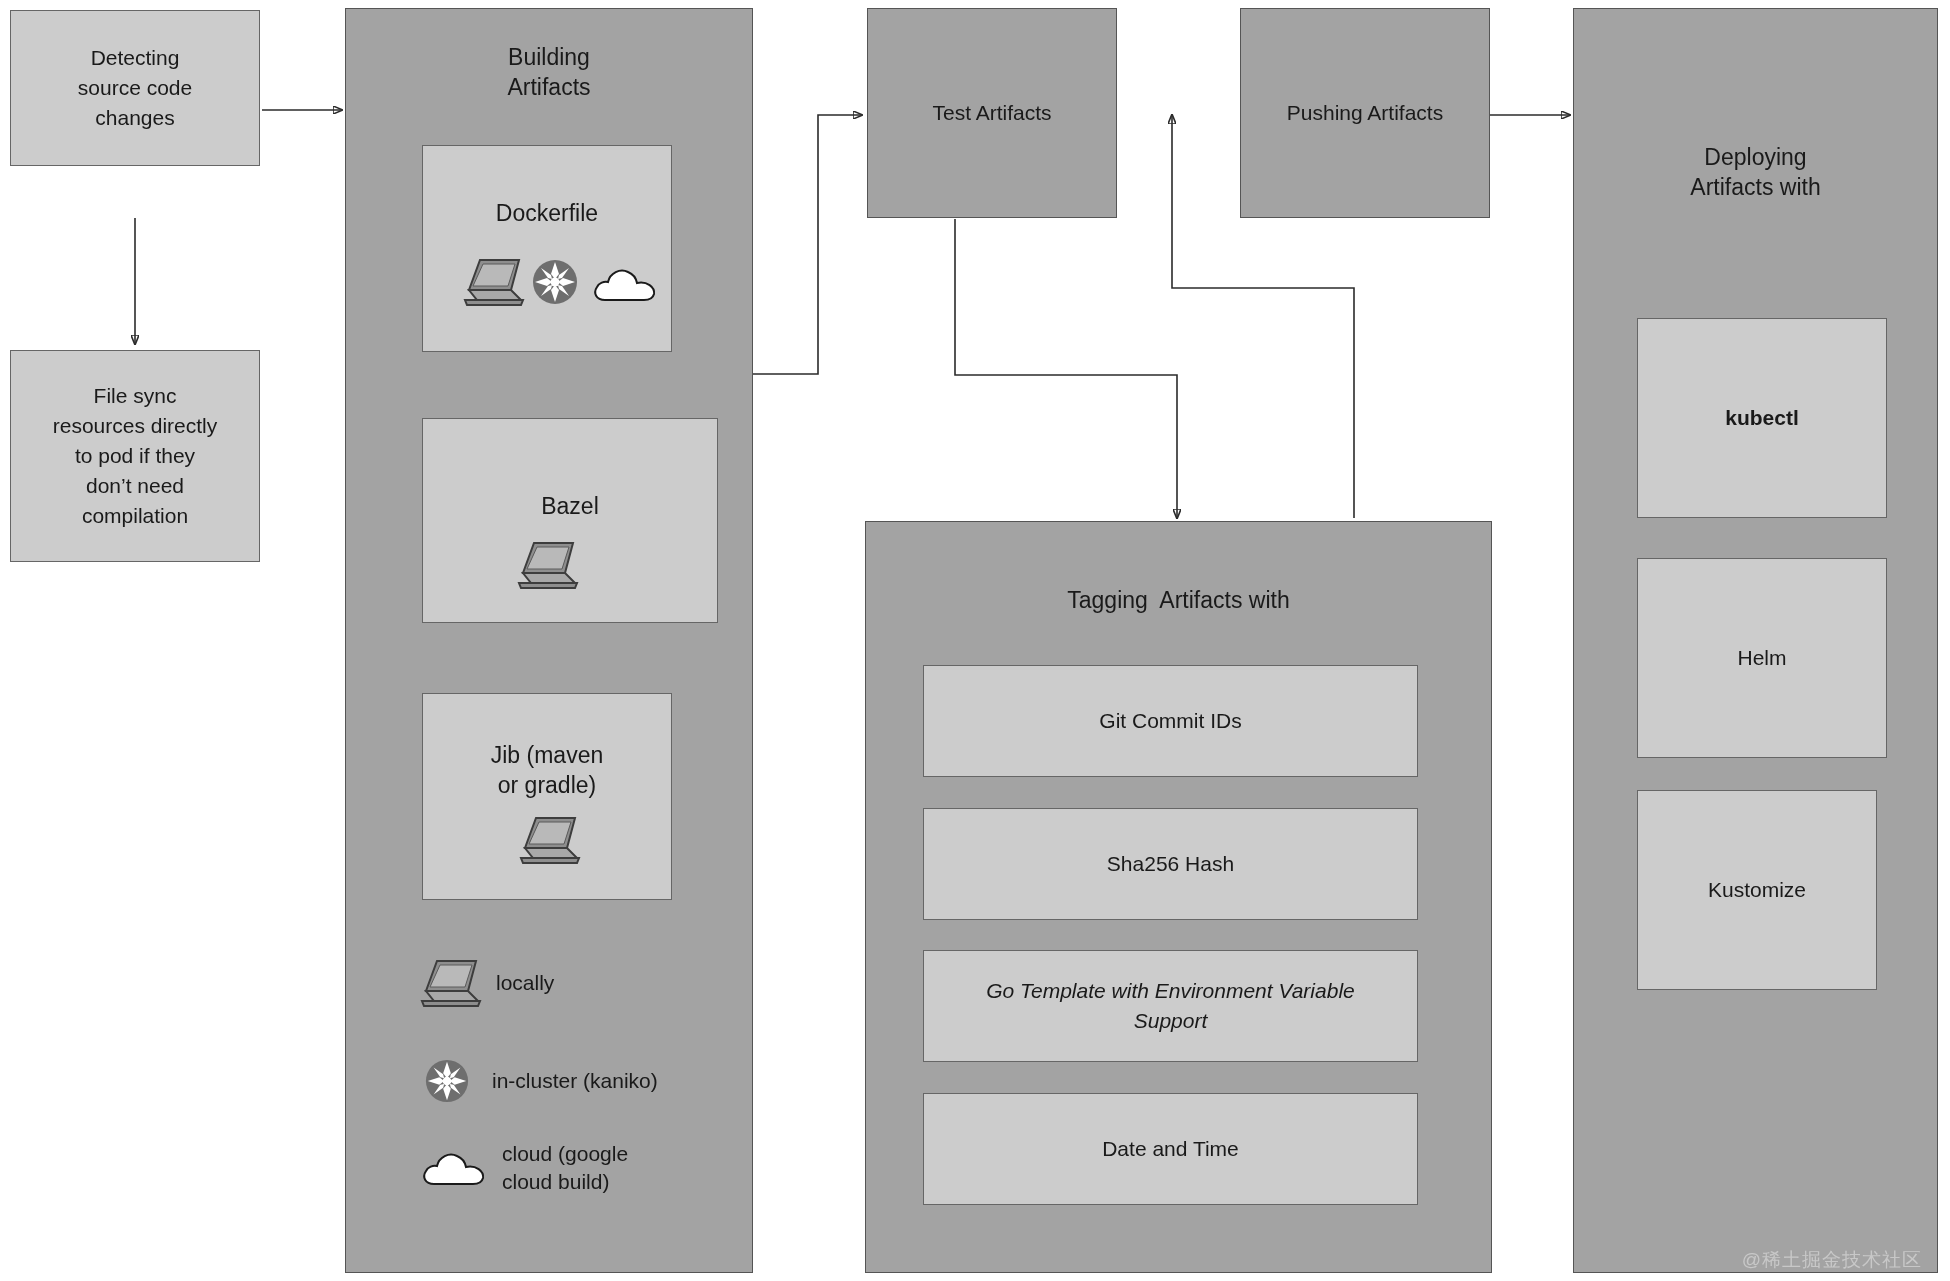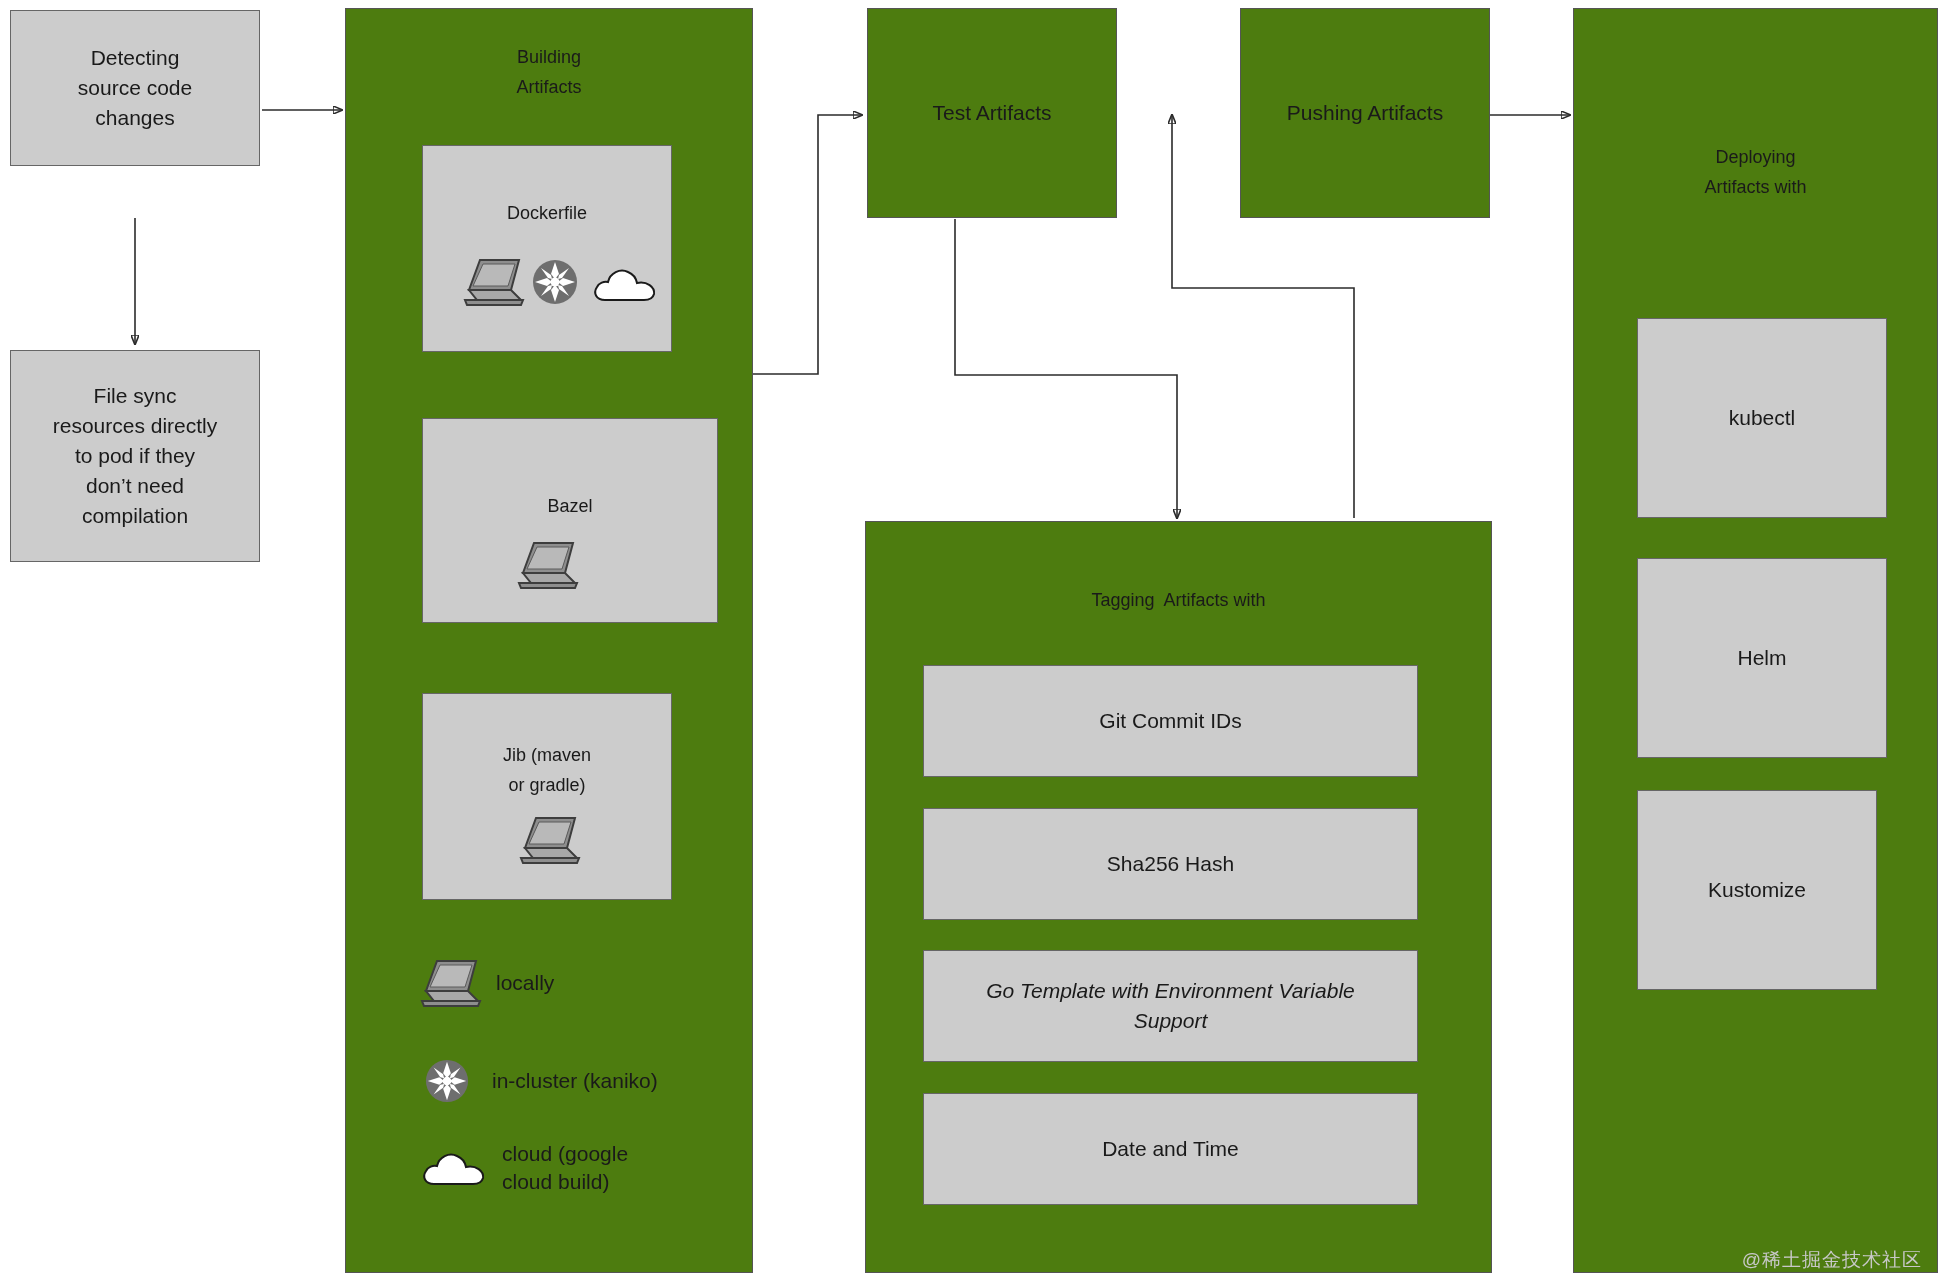--- a/index.html
+++ b/index.html
@@ -4,23 +4,23 @@
 <style>
   html,body{margin:0;padding:0;background:#ffffff;}
   body{width:1950px;height:1281px;position:relative;
        font-family:"Liberation Sans","DejaVu Sans",sans-serif;
        color:#000;overflow:hidden;}
   .canvas{position:absolute;inset:0;}
 
   
   .box{position:absolute;box-sizing:border-box;}
   .filled{background:#cccccc;border:1px solid #666666;}
-  .outline{background:#4d7c0f;border:1px solid #555555;}
+  .outline{background:#a3a3a3;border:1px solid #555555;}
   .lbl{position:absolute;left:0;right:0;text-align:center;
-       font-size:18px;line-height:30px;color:#1a1a1a;white-space:pre;}
+       font-size:23px;line-height:30px;color:#1a1a1a;white-space:pre;}
   .ctr{position:absolute;left:0;right:0;top:50%;transform:translateY(-50%);
        text-align:center;font-size:21px;line-height:30px;color:#1a1a1a;white-space:pre;}
 
   
   svg.wires{position:absolute;left:0;top:0;width:1950px;height:1281px;
             pointer-events:none;}
   svg.wires path,svg.wires line{stroke:#2b2b2b;stroke-width:1.6;fill:none;}
 
   
   .icon{position:absolute;}
@@ -190,21 +190,21 @@
 
   <div class="box filled" style="left:923px;top:1093px;width:495px;height:112px;">
     <div class="ctr">Date and Time</div>
   </div>
 
   <div class="box outline" style="left:1573px;top:8px;width:365px;height:1265px;">
   </div>
   <div class="lbl" style="left:1573px;top:142px;width:365px;">Deploying
 Artifacts with</div>
 
-  <div class="box filled" style="left:1637px;top:318px;width:250px;height:200px;">
+  <div class="box filled" style="left:1637px;top:318px;width:250px;height:200px;font-weight:bold;">
     <div class="ctr">kubectl</div>
   </div>
 
   <div class="box filled" style="left:1637px;top:558px;width:250px;height:200px;">
     <div class="ctr">Helm</div>
   </div>
 
   <div class="box filled" style="left:1637px;top:790px;width:240px;height:200px;">
     <div class="ctr">Kustomize</div>
   </div>

